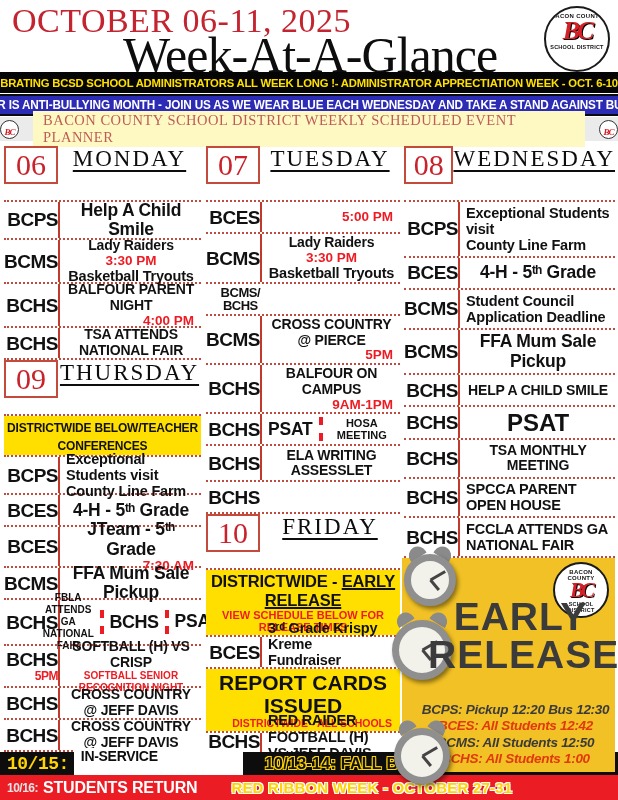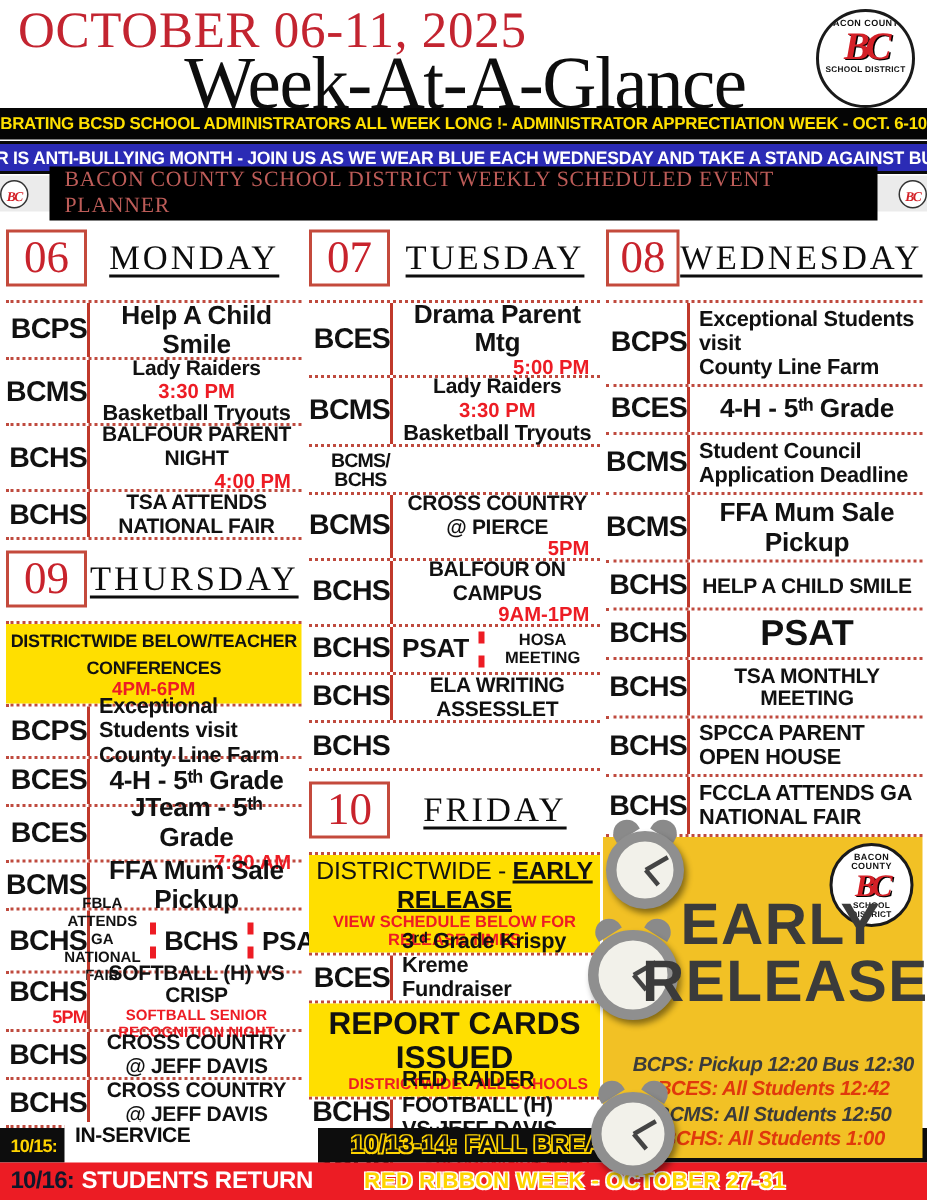--- a/index.html
+++ b/index.html
@@ -25,29 +25,29 @@
   #banner-admin{position:absolute;top:72px;left:0;width:618px;height:21px;background:#050505;
                 display:flex;align-items:center;justify-content:center;}
   #banner-admin span{color:#ffe000;font-weight:700;font-size:11.5px;letter-spacing:-.2px;white-space:nowrap;transform:scaleX(.98);}
   #banner-bully{position:absolute;top:94px;left:0;width:618px;height:22px;background:#2b2bb5;
                 border-top:2px solid #0a0a0a;border-bottom:2px solid #0a0a0a;box-sizing:border-box;
                 display:flex;align-items:center;justify-content:center;}
   #banner-bully span{color:#fff;font-weight:700;font-size:12px;letter-spacing:-.2px;white-space:nowrap;transform:scaleX(.98);}
   #planner-bar{position:absolute;top:117px;left:0;width:618px;height:24px;background:#ebebeb;
                display:flex;align-items:center;justify-content:center;gap:14px;}
   #planner-bar .pb-text{font-family:"Liberation Serif","DejaVu Serif",serif;color:#bd5c58;
-               font-size:14.5px;letter-spacing:.5px;background:#000000;padding:1px 10px;}
+               font-size:14.5px;letter-spacing:.5px;background:#fef9c3;padding:1px 10px;}
 
   
   .col{position:absolute;top:146px;}
   #col1{left:4px;width:197px;}
   #col2{left:206px;width:194px;}
   #col3{left:404px;width:211px;}
   .day{display:flex;flex-direction:column;}
-  .day-head{display:flex;align-items:center;height:52px;flex:0 0 auto;margin-bottom:2px;}
+  .day-head{display:flex;align-items:flex-start;height:52px;flex:0 0 auto;margin-bottom:2px;}
   .day-num{width:54px;box-sizing:border-box;border:2px solid #c44a3c;display:flex;align-items:center;justify-content:center;
            font-family:"Liberation Serif","DejaVu Serif",serif;font-size:30px;color:#c8232c;}
   .day-name{flex:1;display:flex;align-items:center;justify-content:center;
             font-family:"Liberation Serif","DejaVu Serif",serif;font-size:23px;color:#0d0d0d;letter-spacing:2px;
             text-decoration:underline;text-underline-offset:4px;text-decoration-thickness:1.5px;}
   .rows{flex:1;display:flex;flex-direction:column;border-top:2px dotted #bf4a3e;min-height:0;}
   .row{flex:1 1 auto;display:flex;align-items:stretch;border-bottom:2px dotted #bf4a3e;min-height:30px;}
   .row.brow{flex:0 0 auto;display:block;}
   .code{width:54px;flex:0 0 auto;display:flex;flex-direction:column;align-items:flex-end;justify-content:center;
         font-weight:700;font-size:19px;letter-spacing:-.5px;line-height:1;}
@@ -67,21 +67,21 @@
   .p-redSmall{display:block;color:#ed1c24;font-weight:700;font-size:10px;line-height:1.15;}
   .p-redSmallR{display:block;text-align:right;color:#ed1c24;font-weight:700;font-size:10px;line-height:1.15;}
   .p-small2{display:inline-block;white-space:pre-line;text-align:center;font-weight:700;font-size:10px;line-height:1.2;vertical-align:middle;}
   .p-smallCaps{font-weight:700;font-size:11px;vertical-align:middle;}
   .p-codeInline{font-weight:700;font-size:18px;letter-spacing:-.5px;vertical-align:middle;}
   .vdash{display:inline-block;width:0;height:24px;border-left:4px dashed #ed1c24;margin:0 6px;vertical-align:middle;}
   .inlinebox{display:flex;align-items:center;justify-content:center;}
 
   .banner{background:#ffdf00;text-align:center;padding:2px 2px;line-height:1.1;}
   .p-b1{font-weight:700;font-size:12px;letter-spacing:-.2px;}
-  .p-b1L{font-weight:400;font-size:16.5px;letter-spacing:-.2px;}
+  .p-b1L{font-weight:700;font-size:16.5px;letter-spacing:-.2px;}
   .p-b1Lu{font-weight:800;font-size:16.5px;letter-spacing:-.2px;text-decoration:underline;text-decoration-thickness:2px;}
   .p-bBig{font-weight:800;font-size:21px;letter-spacing:0;}
   .p-bRedC{display:block;color:#ed1c24;font-weight:700;font-size:11px;}
   .p-bRedC2{display:block;color:#ed1c24;font-weight:700;font-size:12.5px;}
   .p-bRedR{display:block;text-align:right;color:#ed1c24;font-weight:700;font-size:10.5px;padding-right:6px;}
 
   
   #early-release{position:absolute;left:402px;top:558px;width:213px;height:214px;background:#f2c125;z-index:5;}
   #er-logo{top:4px;right:6px;width:52px;height:52px;position:absolute;}
   #er-logo .bc{font-size:21px;}
@@ -96,28 +96,28 @@
   .clock .bell{position:absolute;top:-7px;width:18px;height:11px;background:#8a8a8a;border-radius:9px 9px 0 0;}
   .clock .bell.b1{left:3px;transform:rotate(-32deg);}
   .clock .bell.b2{right:3px;transform:rotate(32deg);}
   .clock .hand{position:absolute;background:#444;left:50%;top:50%;transform-origin:50% 100%;}
   .clock .hh{width:3px;height:13px;margin-left:-1.5px;margin-top:-13px;transform:rotate(140deg);}
   .clock .mh{width:3px;height:17px;margin-left:-1.5px;margin-top:-17px;transform:rotate(60deg);}
 
   
   #bar-black{position:absolute;top:752px;left:0;width:618px;height:23px;background:#0d0d0d;
              display:flex;align-items:center;z-index:2;}
-  #bb-label{color:#ffd400;font-weight:700;font-size:12px;margin-left:7px;letter-spacing:-.5px;}
+  #bb-label{color:#ffd400;font-weight:700;font-size:18px;margin-left:7px;letter-spacing:-.5px;font-family:Liberation Mono, monospace;}
   #bb-box{background:#fff;margin-left:5px;width:162px;height:32px;line-height:17px;padding-left:7px;
           color:#0d0d0d;font-weight:700;font-size:14px;letter-spacing:-.3px;}
   #bb-center{margin-left:22px;color:#111;font-weight:800;font-size:16px;letter-spacing:.3px;
              text-shadow:-1px -1px 0 #ffd400,1px -1px 0 #ffd400,-1px 1px 0 #ffd400,1px 1px 0 #ffd400;}
   #bar-red{position:absolute;top:775px;left:0;width:618px;height:25px;background:#ec1c24;
            display:flex;align-items:center;z-index:2;}
-  #br-label{color:#0f172a;font-weight:700;font-size:16px;margin-left:7px;letter-spacing:-.5px;}
+  #br-label{color:#e5e5e5;font-weight:700;font-size:12px;margin-left:7px;letter-spacing:-.5px;}
   #br-text{color:#fff;font-weight:700;font-size:16px;margin-left:5px;letter-spacing:-.2px;}
   #br-center{margin-left:34px;color:#ffd400;font-weight:800;font-size:15px;letter-spacing:.2px;
              text-shadow:-1px -1px 0 #fff,1px -1px 0 #fff,-1px 1px 0 #fff,1px 1px 0 #fff;}
 </style>
 </head>
 <body>
 
 <div id="page">
 
   <div id="date-range">OCTOBER 06-11, 2025</div>
@@ -183,21 +183,21 @@
           </div>
         </div>
     </div>
     <div class="day" style="height:392px">
       <div class="day-head">
         <div class="day-num">09</div>
         <div class="day-name">THURSDAY</div>
       </div>
       <div class="rows">
           <div class="row brow">
-            <div class="banner"><span class="p-b1">DISTRICTWIDE BELOW/TEACHER CONFERENCES</span><span class="p-bRedC2">4PM-6PM</span></div>
+            <div class="banner"><span class="p-b1">DISTRICTWIDE BELOW/TEACHER CONFERENCES</span></div>
           </div>
           <div class="row">
             <div class="code">
               <span class="c-main">BCPS</span>
             </div>
             <div class="content">
               <span class="p-main2">Exceptional Students visit
 County Line Farm</span>
             </div>
           </div>
@@ -276,21 +276,20 @@
       <div class="day-head">
         <div class="day-num">07</div>
         <div class="day-name">TUESDAY</div>
       </div>
       <div class="rows">
           <div class="row">
             <div class="code">
               <span class="c-main">BCES</span>
             </div>
             <div class="content">
-              <span class="p-big">Drama Parent Mtg</span>
               <span class="p-timeR">5:00 PM</span>
             </div>
           </div>
           <div class="row">
             <div class="code">
               <span class="c-main">BCMS</span>
             </div>
             <div class="content">
               <span class="p-main">Lady Raiders </span>
               <span class="p-time">3:30 PM</span>

